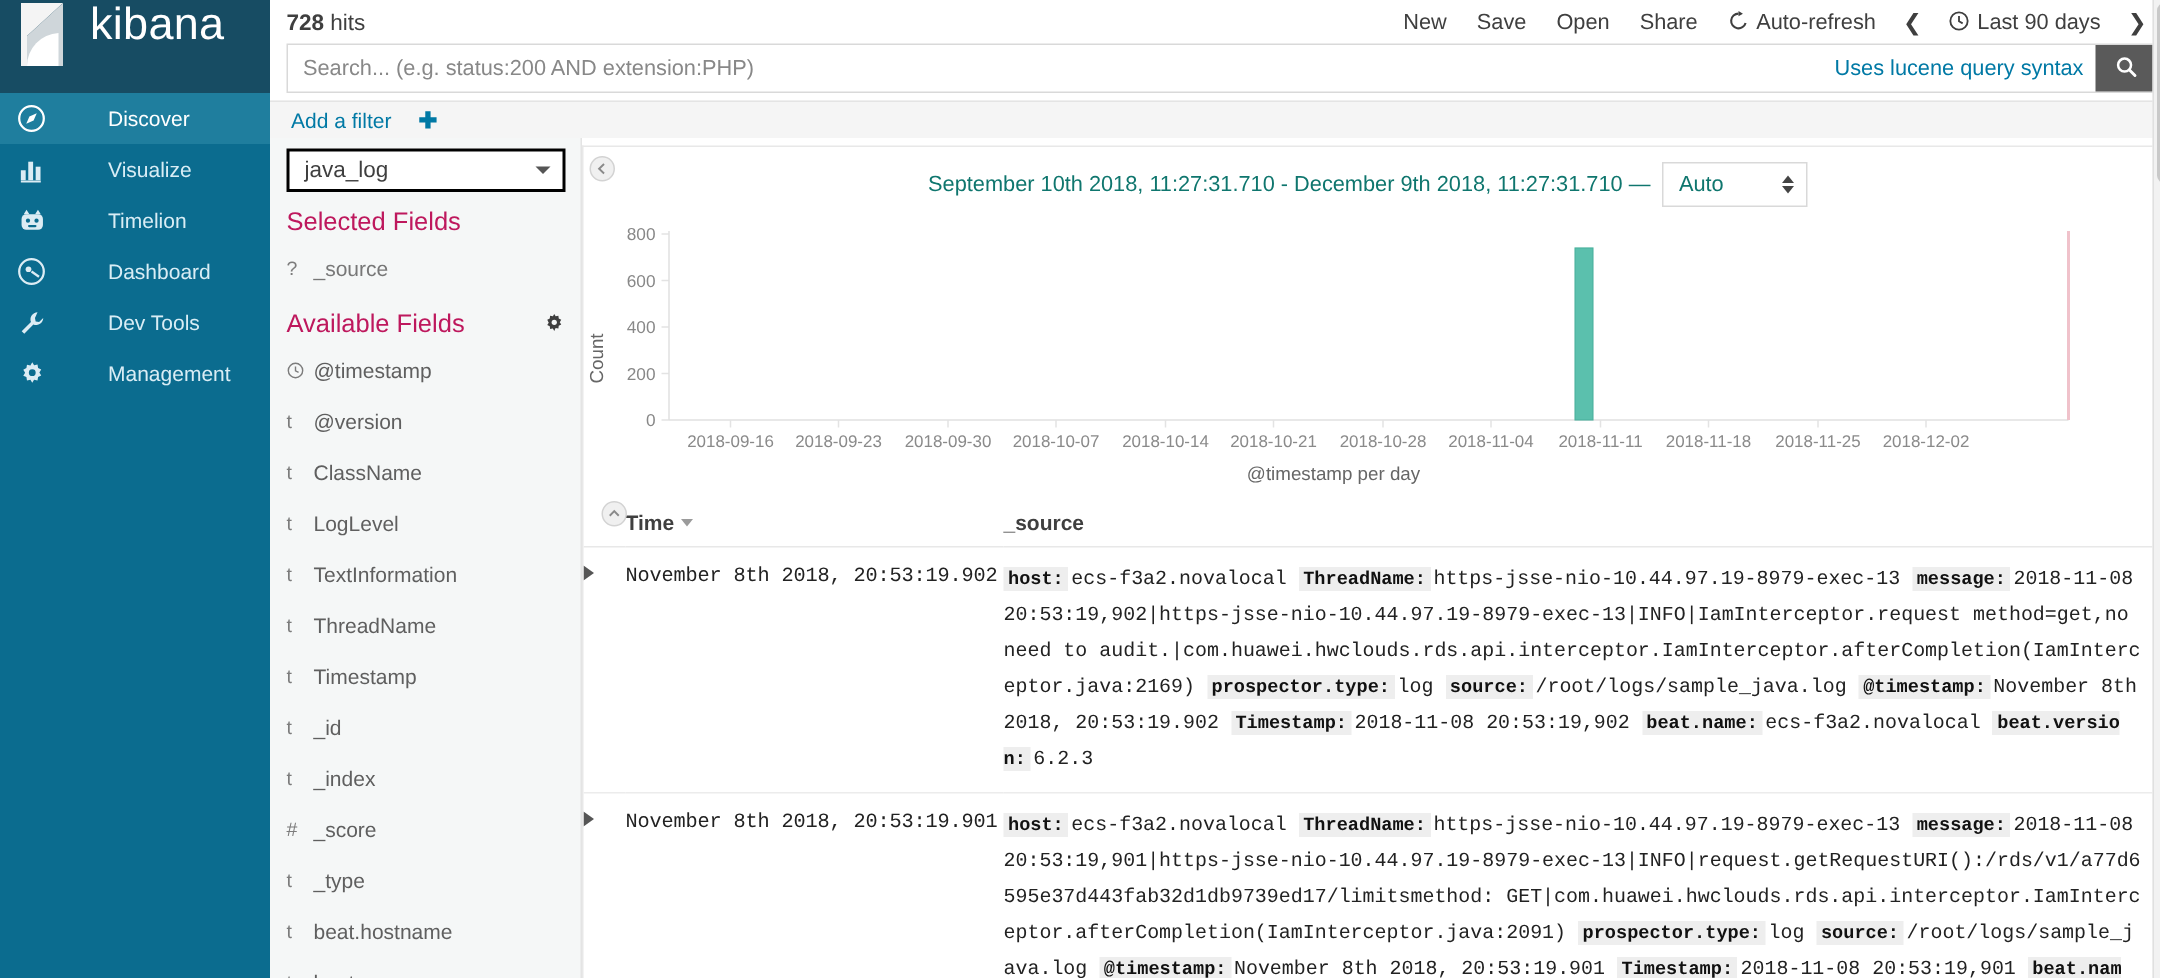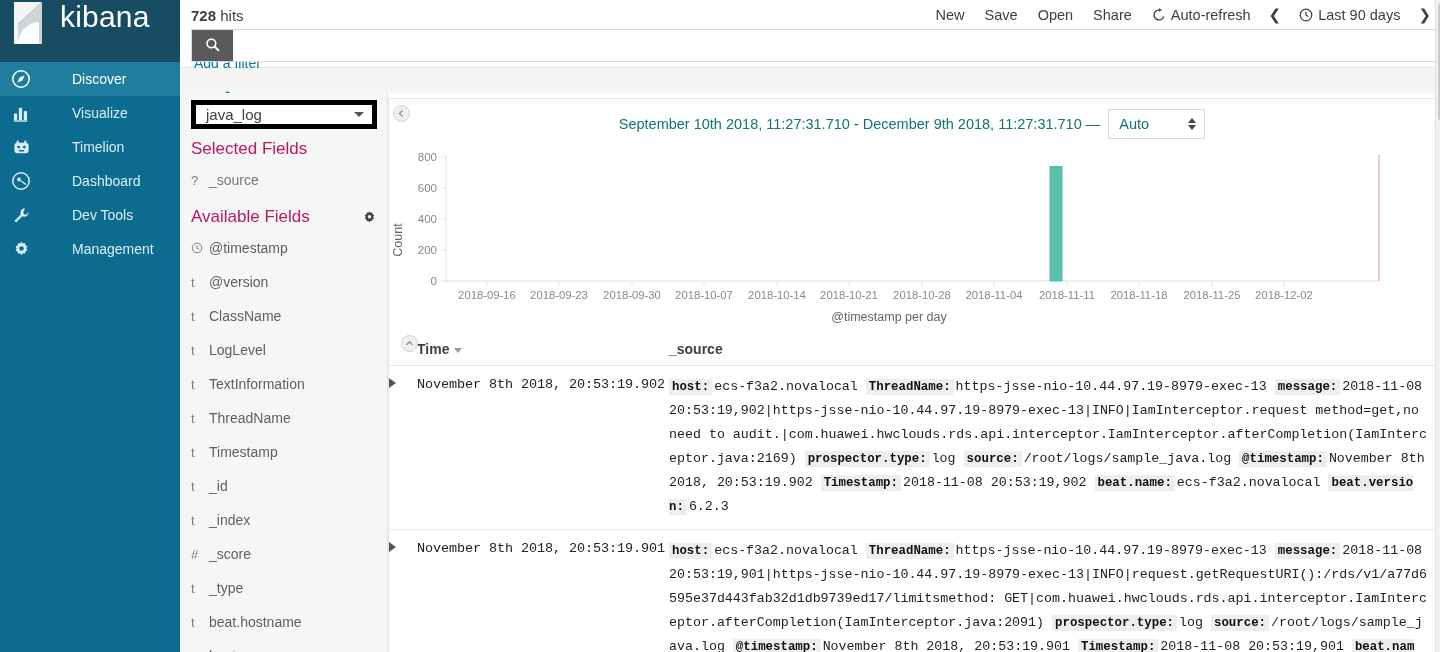--- a/index.html
+++ b/index.html
@@ -86,34 +86,34 @@
     width: 41px; background: #5a5a5a; border: 0; color: #fff;
     display: flex; align-items: center; justify-content: center; cursor: pointer;
   }
 
   
   .filterbar {
     margin: 5px 0 0 0; height: 26px; border-top: 1px solid #e4e4e4;
     background: #f5f5f5; display: flex; align-items: center;
     padding-left: 14px;
   }
-  .filterbar a { color: #0079a5; text-decoration: none; font-size: 14px; cursor: pointer; display:inline-flex; align-items:center; gap:18px;flex-direction:column;}
+  .filterbar a { color: #0079a5; text-decoration: none; font-size: 14px; cursor: pointer; display:inline-flex; align-items:center; gap:18px;}
   .plus { font-weight: bold; font-size: 15px; }
 
   
   .main { flex: 1 1 auto; display: flex; min-height: 0; }
 
   
   .fields {
     width: 208px; flex: 0 0 208px; background: #f5f7f7;
     border-right: 1px solid #e4e4e4; padding: 7px 0 0 0;
     position: relative; overflow: hidden;
   }
   .index-select {
-    margin: 0 10px 0 11px; height: 29px; border: 5px solid #000000;
+    margin: 0 10px 0 11px; height: 29px; border: 2px solid #000000;
     background: #fff; display: flex; align-items: center; justify-content: space-between;
     padding: 0 8px 0 10px; font-size: 15px; color: #3f3f3f; cursor: pointer;
   }
   .caret-dn { width: 0; height: 0; border-left: 5px solid transparent; border-right: 5px solid transparent; border-top: 5px solid #555; }
   .sect-title { font-size: 17px; color: #be185d; padding: 10px 10px 4px 11px; display:flex; align-items:center; justify-content: space-between;}
   .gear-btn { cursor: pointer; color:#444; display:inline-flex; }
   .field-row {
     display: flex; align-items: center; height: 34px;
     padding-left: 11px; font-size: 14px; color: #6a6a6a; cursor: pointer;
   }
@@ -307,20 +307,22 @@
               </svg>
           </span>
           <span>Last 90 days</span>
         </a>
         <span class="arrow-btn">❯</span>
       </div>
     </div>
 
     <div class="searchrow">
       <div class="searchwrap">
+        <input type="text" value="" placeholder="Search... (e.g. status:200 AND extension:PHP)" style="">
+        <span class="lucene">Uses lucene query syntax</span>
         <button class="searchbtn">
           <span>
             <svg viewBox="0 0 16 16" width="15" height="15">
                 <circle cx="6.8" cy="6.8" r="4.6" fill="none" stroke="#fff" stroke-width="1.8"></circle>
                 <path d="M10.3 10.3 L14.2 14.2" stroke="#fff" stroke-width="2.1" stroke-linecap="round"></path>
               </svg>
           </span>
         </button>
       </div>
     </div>

